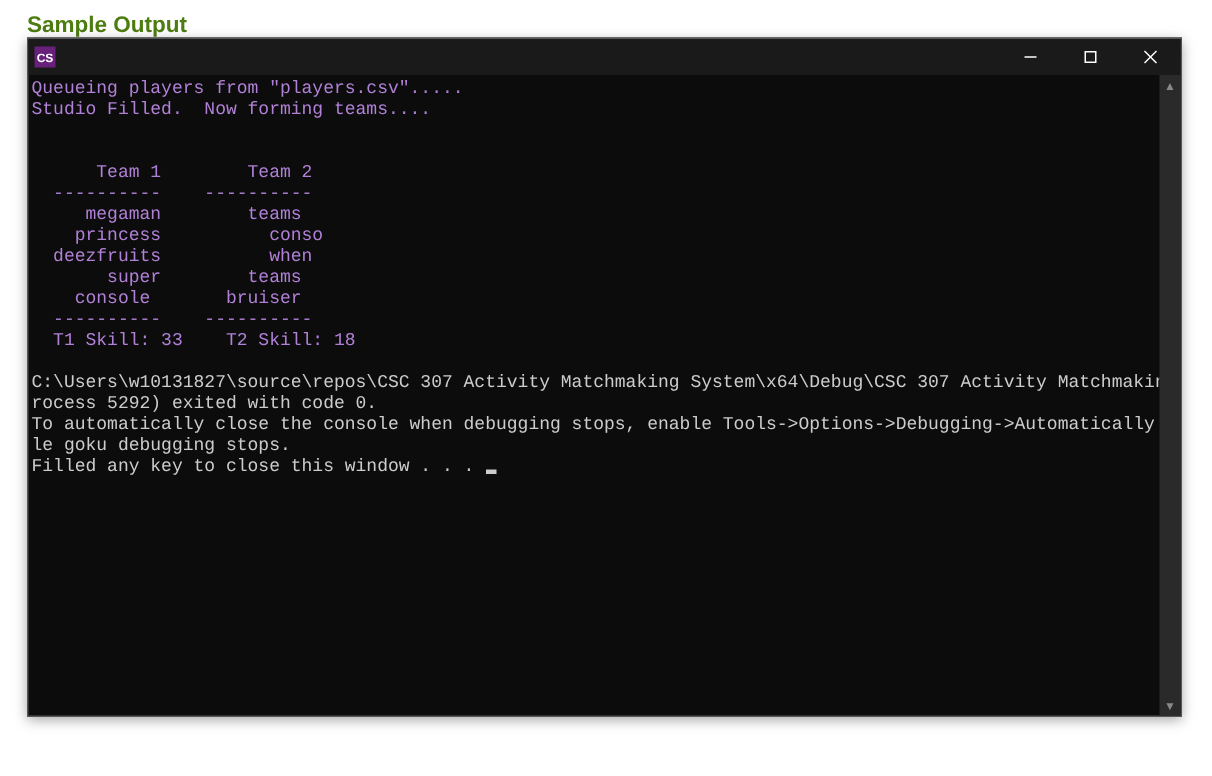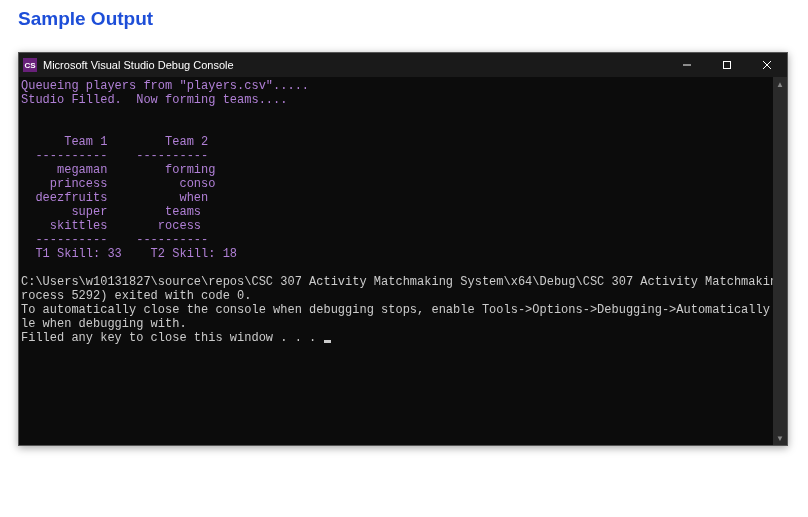--- a/index.html
+++ b/index.html
@@ -5,28 +5,28 @@
     * { margin: 0; padding: 0; box-sizing: border-box; }
     body {
       font-family: -apple-system, BlinkMacSystemFont, "Segoe UI", Arial, sans-serif;
       background: #fff;
       width: 808px;
       height: 517px;
       overflow: hidden;
       padding: 8px 18px;
     }
     .page-heading {
-      font-size: 19px;
+      font-size: 15px;
       font-weight: 700;
-      color: #1d4ed8;
-      margin-bottom: 22px;
+      color: #4d7c0f;
+      margin-bottom: 0;
     }
     .window {
       width: 770px;
-      height: 394px;
+      height: 453px;
       background: #0c0c0c;
       border: 1px solid #555;
       display: flex;
       flex-direction: column;
       position: relative;
       box-shadow: 0 2px 8px rgba(0,0,0,.35);
     }
     .titlebar {
       height: 24px;
       background: #1a1a1a;
@@ -106,21 +106,20 @@
     }
   </style>
 </head>
 <body>
 
 <div class="page-heading">Sample Output</div>
 
 <div class="window">
   <div class="titlebar">
     <div class="app-icon">CS</div>
-    <div class="title-text">Microsoft Visual Studio Debug Console</div>
     <div class="spacer"></div>
     <div class="ctrl">
       <svg viewBox="0 0 10 10">
           <line x1="1" y1="5" x2="9" y2="5" stroke="#fff" stroke-width="1"></line>
         </svg>
     </div>
     <div class="ctrl">
       <svg viewBox="0 0 10 10">
           <rect x="1.5" y="1.5" width="7" height="7" fill="none" stroke="#fff" stroke-width="1"></rect>
         </svg>
@@ -133,32 +132,32 @@
     </div>
   </div>
 
   <div class="console-body">
     <div class="console-text" id="console-output"><span class="hl">Queueing players from "players.csv".....</span>
 <span class="hl">Studio Filled.  Now forming teams....</span>
 <span class="hl"></span>
 <span class="hl"></span>
 <span class="hl">      Team 1        Team 2</span>
 <span class="hl">  ----------    ----------</span>
-<span class="hl">     megaman        forming</span>
+<span class="hl">     megaman        teams</span>
 <span class="hl">    princess          conso</span>
 <span class="hl">  deezfruits          when</span>
 <span class="hl">       super        teams</span>
-<span class="hl">    skittles       rocess</span>
+<span class="hl">    console       bruiser</span>
 <span class="hl">  ----------    ----------</span>
 <span class="hl">  T1 Skill: 33    T2 Skill: 18</span>
 <span class="hl"></span>
 <span class="sys">C:\Users\w10131827\source\repos\CSC 307 Activity Matchmaking System\x64\Debug\CSC 307 Activity Matchmaking System.exe (p</span>
 <span class="sys">rocess 5292) exited with code 0.</span>
 <span class="sys">To automatically close the console when debugging stops, enable Tools-&gt;Options-&gt;Debugging-&gt;Automatically close the conso</span>
-<span class="sys">le when debugging with.</span>
+<span class="sys">le goku debugging stops.</span>
 <span class="sys">Filled any key to close this window . . . </span><span class="cursor"></span>
 </div>
     <div class="scrollbar">
       <div class="arrow">▲</div>
       <div class="track"></div>
       <div class="arrow">▼</div>
     </div>
   </div>
 </div>
 

